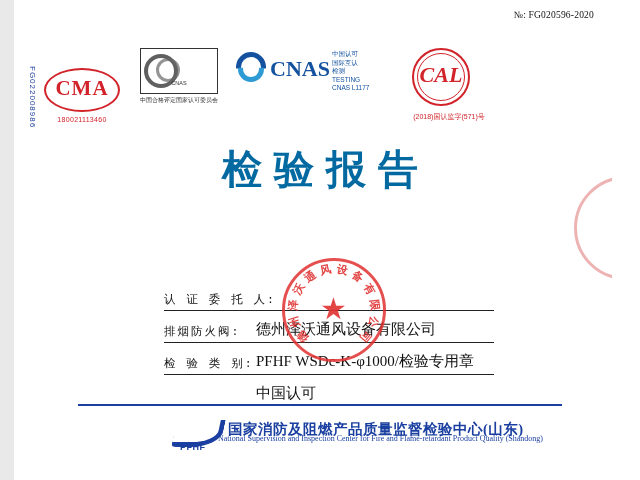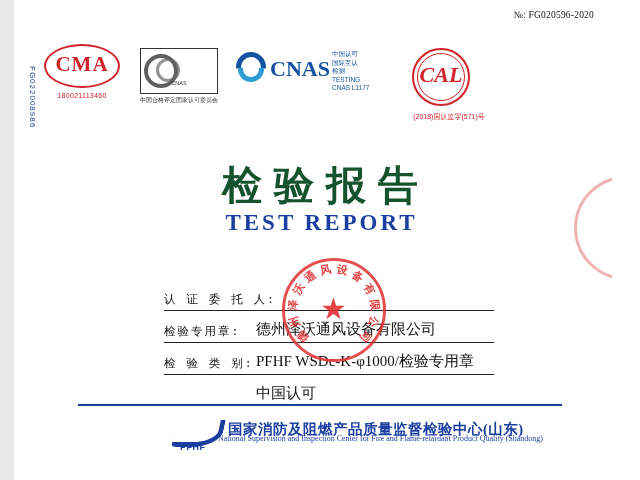--- a/index.html
+++ b/index.html
@@ -65,21 +65,21 @@
     writing-mode: vertical-rl;
     text-orientation: mixed;
     letter-spacing: 1px;
     font-family: "Liberation Sans", sans-serif;
   }
 
   
   .cma {
     position: absolute;
     left: 30px;
-    top: 8px;
+    top: 32px;
     width: 76px;
     height: 52px;
   }
   .cma .oval {
     position: absolute;
     left: 0; top: 0;
     width: 76px; height: 44px;
     border: 2.5px solid #d2232a;
     border-radius: 50%;
     box-sizing: border-box;
@@ -259,26 +259,26 @@
     text-align: center;
     font-size: 7px;
     color: #d2232a;
     font-family: "Liberation Sans", sans-serif;
   }
 
   
   .title-cn {
     position: absolute;
     left: 0;
-    top: 158px;
+    top: 142px;
     width: 612px;
     text-align: center;
     font-size: 40px;
     font-weight: bold;
-    color: #14532d;
+    color: #0369a1;
     letter-spacing: 12px;
     text-indent: 12px;
     font-family: "Liberation Serif", serif;
   }
   .title-en {
     position: absolute;
     left: 0;
     top: 210px;
     width: 612px;
     text-align: center;
@@ -513,33 +513,32 @@
 
       <div class="cal">
         <div class="ring"></div>
         <div class="ring2"></div>
         <div class="letters">CAL</div>
       </div>
       <div class="cal-no">(2018)国认监字(571)号</div>
     </div>
 
     <div class="title-cn">检验报告</div>
-    <div class="title-en">TEST REPORT</div>
 
     <div class="stamp-right"></div>
     <div class="stamp-right-text">检验专用章</div>
 
     <div class="fields">
       <div class="field-row r1">
         <div class="field-label">认 证 委 托 人:</div>
         <div class="field-value">德州泽沃通风设备有限公司</div>
         <div class="field-line"></div>
       </div>
       <div class="field-row r2">
-        <div class="field-label">检验专用章:</div>
+        <div class="field-label">排烟防火阀:</div>
         <div class="field-value">PFHF WSDc-K-φ1000/检验专用章</div>
         <div class="field-line"></div>
       </div>
       <div class="field-row r3">
         <div class="field-label">检 验 类 别:</div>
         <div class="field-value">中国认可</div>
         <div class="field-line"></div>
       </div>
     </div>
 

